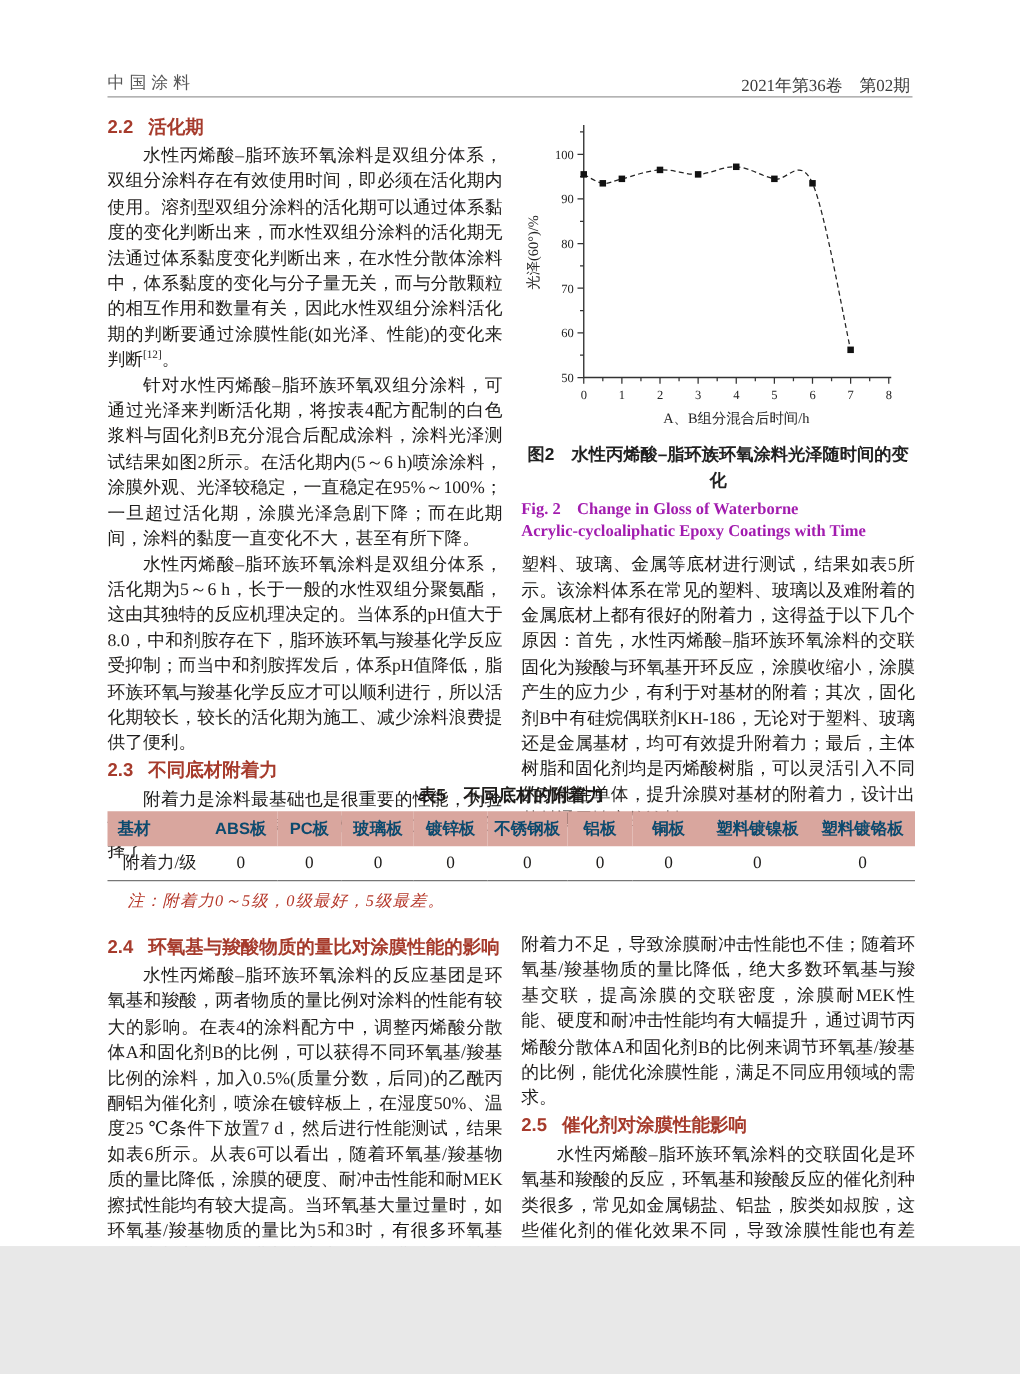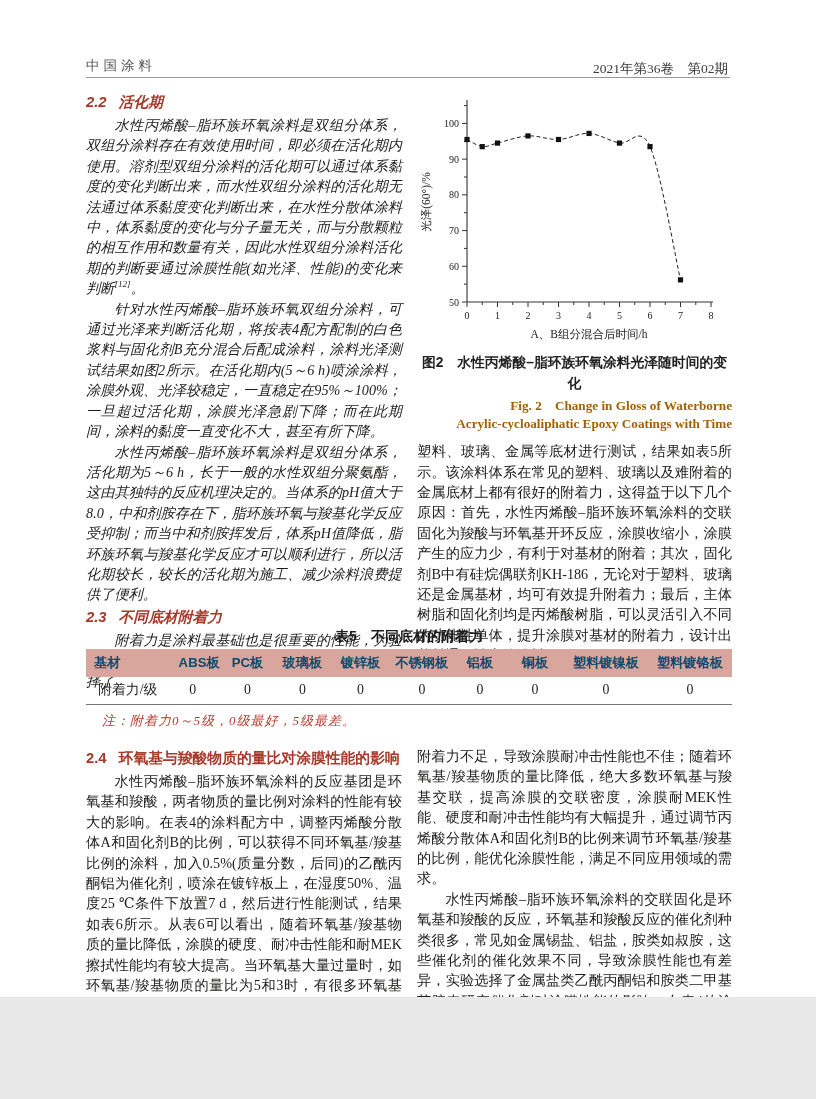--- a/index.html
+++ b/index.html
@@ -19,40 +19,40 @@
     color:var(--text-color);
   }
   
   .hdr-left{position:absolute;left:86px;top:57px;font-size:13.5px;letter-spacing:4px;color:#555;}
   .hdr-right{position:absolute;right:88px;top:60px;font-size:13.5px;color:#3a3a3a;}
   .hdr-rule{position:absolute;left:86px;right:86px;top:77px;border-top:1px solid var(--rule-gray);height:0;}
   
   .col{position:absolute;width:316px;font-size:14.2px;line-height:20.4px;text-align:justify;word-break:break-all;}
   .col p{margin:0;}
   .col p.indent{text-indent:2em;}
-  .col-lt{left:86px;top:90px;font-style:italic;}
+  .col-lt{left:86px;top:90px;}
   .col-rt{left:417px;top:90px;width:315px;}
   .col-lb{left:86px;top:746px;}
   .col-rb{left:417px;top:746px;width:315px;}
   .sec-head{
     font-family:"Liberation Sans","DejaVu Sans",sans-serif;
     font-weight:bold;color:var(--accent-red);
     font-size:14.8px;line-height:22px;margin:1px 0 2px 0;
     text-align:left;word-break:keep-all;white-space:nowrap;
   }
   .sec-head .h-num{margin-right:12px;}
   sup.ref{font-size:9px;line-height:0;}
   
   .fig-wrap{margin:0 0 4px 2px;}
   svg text{font-family:"Liberation Serif","DejaVu Serif",serif;}
   .fig-cap-zh{
     font-family:"Liberation Sans","DejaVu Sans",sans-serif;
     font-weight:bold;font-size:13.8px;text-align:center;margin:2px 0 3px 0;color:#222;
   }
-  .fig-cap-en{font-weight:bold;font-size:13.2px;text-align:right;line-height:18px;margin:0 0 8px 0;color:#a16207;}
+  .fig-cap-en{font-weight:bold;font-size:13.2px;text-align:left;line-height:18px;margin:0 0 8px 0;color:#a21caf;}
   
   .tbl-block{position:absolute;left:86px;top:628px;width:646px;}
   .tbl-title-zh{
     font-family:"Liberation Sans","DejaVu Sans",sans-serif;
     font-weight:bold;font-size:14px;text-align:center;margin:0 0 3px 0;
   }
   .tbl-title-en{font-weight:bold;font-size:13px;text-align:center;margin:0 0 5px 0;}
   table.adhesion{width:100%;border-collapse:collapse;table-layout:fixed;}
   table.adhesion th{
     background:var(--table-header-bg);
@@ -168,21 +168,21 @@
     </div>
     <p>塑料、玻璃、金属等底材进行测试，结果如表5所示。该涂料体系在常见的塑料、玻璃以及难附着的金属底材上都有很好的附着力，这得益于以下几个原因：首先，水性丙烯酸–脂环族环氧涂料的交联固化为羧酸与环氧基开环反应，涂膜收缩小，涂膜产生的应力少，有利于对基材的附着；其次，固化剂B中有硅烷偶联剂KH-186，无论对于塑料、玻璃还是金属基材，均可有效提升附着力；最后，主体树脂和固化剂均是丙烯酸树脂，可以灵活引入不同的功能性单体，提升涂膜对基材的附着力，设计出基材通用性广的涂料。</p>
   </div>
 
   <div class="tbl-block">
     <div class="tbl-title-zh">表5　不同底材的附着力</div>
     <table class="adhesion">
       <thead>
           <tr id="tbl-head">
             <th class="first" style="width: 12%;">基材</th>
-            <th style="width: 9%; text-align: right;">ABS板</th>
+            <th style="width: 9%;">ABS板</th>
             <th style="width: 8%;">PC板</th>
             <th style="width: 9%;">玻璃板</th>
             <th style="width: 9%;">镀锌板</th>
             <th style="width: 10%;">不锈钢板</th>
             <th style="width: 8%;">铝板</th>
             <th style="width: 9%;">铜板</th>
             <th style="width: 13%;">塑料镀镍板</th>
             <th style="width: 13%;">塑料镀铬板</th>
           </tr>
         </thead>
@@ -204,20 +204,21 @@
     <div class="tbl-note">注：附着力0～5级，0级最好，5级最差。</div>
   </div>
 
   <div class="col col-lb">
     <h3 class="sec-head"><span class="h-num">2.4</span><span>环氧基与羧酸物质的量比对涂膜性能的影响</span></h3>
     <p class="indent">水性丙烯酸–脂环族环氧涂料的反应基团是环氧基和羧酸，两者物质的量比例对涂料的性能有较大的影响。在表4的涂料配方中，调整丙烯酸分散体A和固化剂B的比例，可以获得不同环氧基/羧基比例的涂料，加入0.5%(质量分数，后同)的乙酰丙酮铝为催化剂，喷涂在镀锌板上，在湿度50%、温度25 ℃条件下放置7 d，然后进行性能测试，结果如表6所示。从表6可以看出，随着环氧基/羧基物质的量比降低，涂膜的硬度、耐冲击性能和耐MEK擦拭性能均有较大提高。当环氧基大量过量时，如环氧基/羧基物质的量比为5和3时，有很多环氧基没有参与交联，涂膜交联密度低，涂膜耐MEK性能差，硬度低，涂膜强度不够，对基材</p>
   </div>
 
   <div class="col col-rb">
     <p>附着力不足，导致涂膜耐冲击性能也不佳；随着环氧基/羧基物质的量比降低，绝大多数环氧基与羧基交联，提高涂膜的交联密度，涂膜耐MEK性能、硬度和耐冲击性能均有大幅提升，通过调节丙烯酸分散体A和固化剂B的比例来调节环氧基/羧基的比例，能优化涂膜性能，满足不同应用领域的需求。</p>
+    <h3 class="sec-head"><span class="h-num">2.5</span><span>催化剂对涂膜性能影响</span></h3>
     <p class="indent">水性丙烯酸–脂环族环氧涂料的交联固化是环氧基和羧酸的反应，环氧基和羧酸反应的催化剂种类很多，常见如金属锡盐、铝盐，胺类如叔胺，这些催化剂的催化效果不同，导致涂膜性能也有差异，实验选择了金属盐类乙酰丙酮铝和胺类二甲基苄胺来研究催化剂对涂膜性能的影响。在表4的涂料配方中，加入</p>
   </div>
 
   <div class="footer">
     <div class="pg">44</div>
     <div class="bar"></div>
     <div>
       <div class="sec-zh">技术研发</div>
       <div class="sec-en">Technical Research and Development</div>
     </div>

